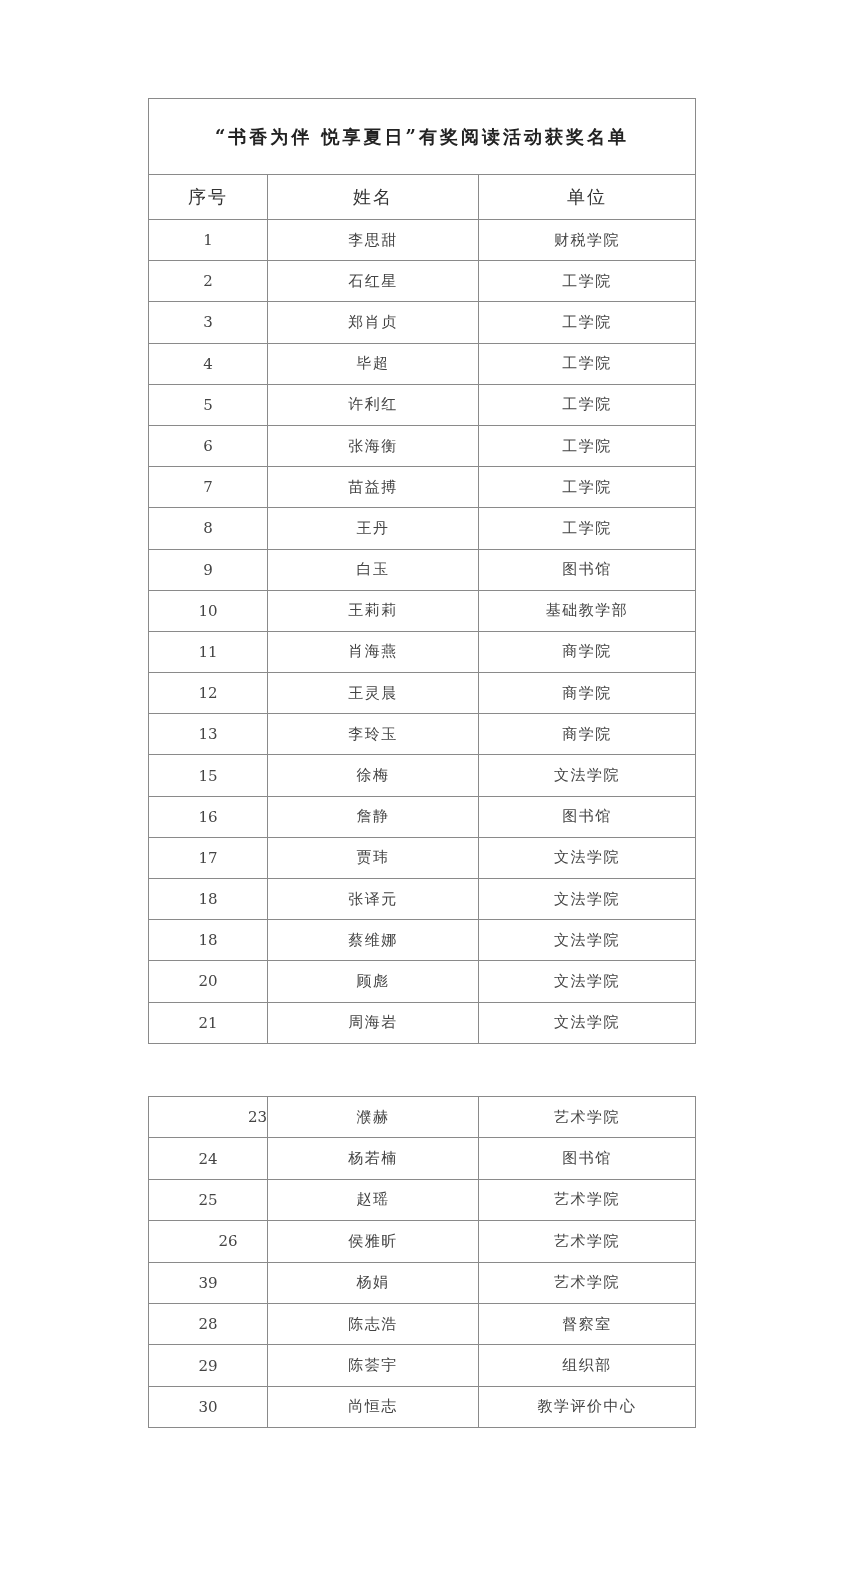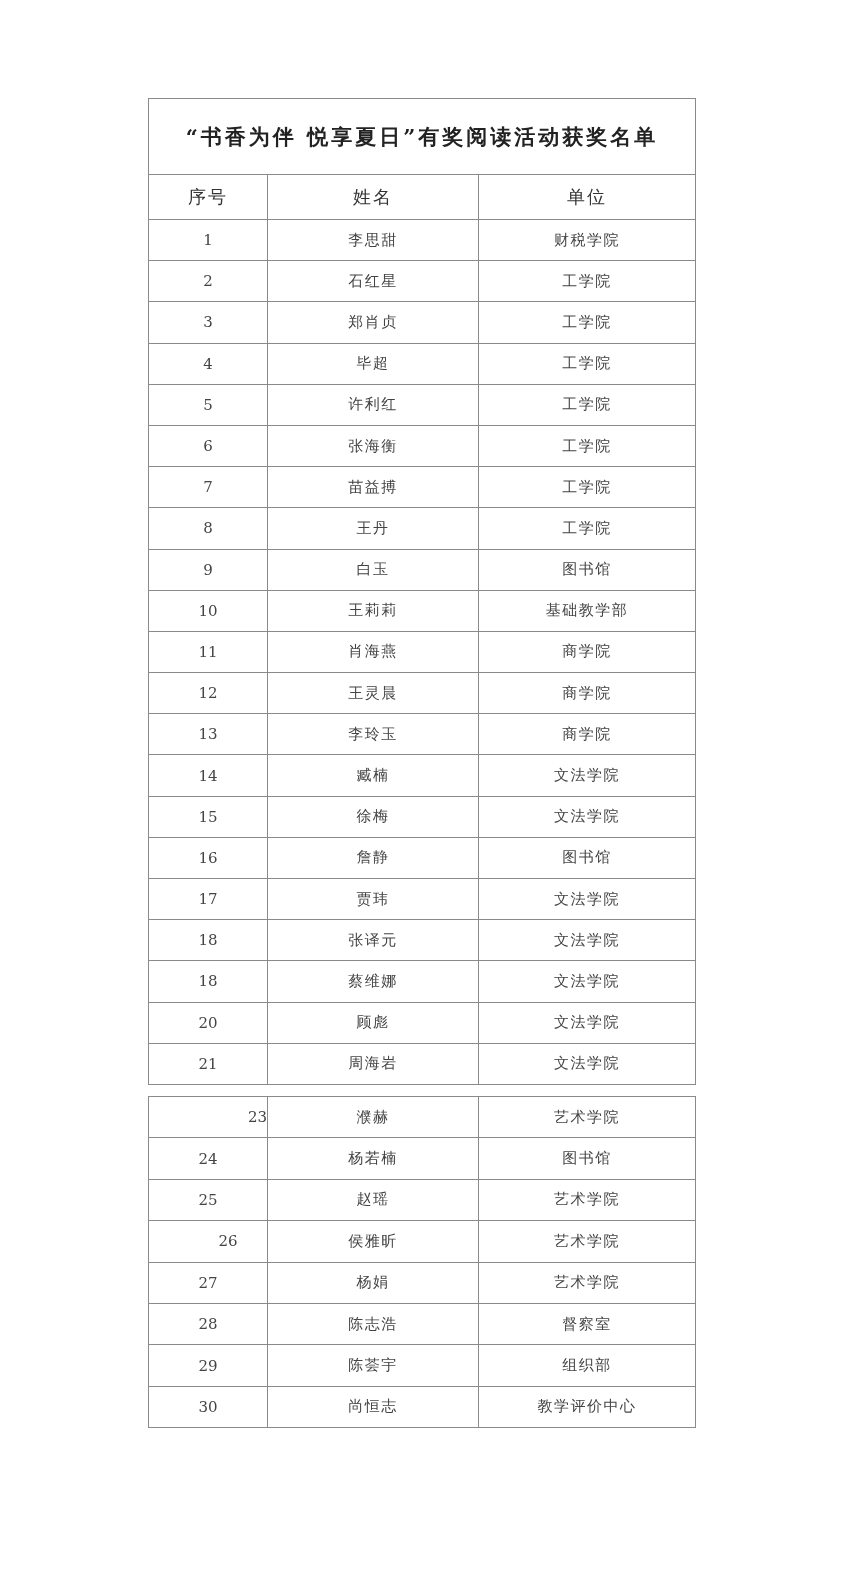--- a/index.html
+++ b/index.html
@@ -14,21 +14,21 @@
     border-collapse: collapse; table-layout: fixed;
   }
   td {
     border: 1px solid #8a8a8a; text-align: center; vertical-align: middle;
     padding: 0; font-size: 15px; letter-spacing: 1.5px; color: #444;
   }
   col.c1 { width: 119px; } col.c2 { width: 211px; } col.c3 { width: 217px; }
   #t1 { top: 98px; }
   #t2 { top: 1096px; }
   .title-cell {
-    height: 75px; font-size: 21px; font-weight: bold; letter-spacing: 3px; color: #222;
+    height: 75px; font-size: 18px; font-weight: bold; letter-spacing: 3px; color: #222;
   }
   .head-cell { height: 44px; font-size: 18px; color: #333; letter-spacing: 2px; }
   tr.row td { height: 40px; }
   .num { font-size: 15px; letter-spacing: 0; }
 </style>
 </head>
 <body>
 
 <div class="page">
   <table id="t1">
@@ -105,25 +105,20 @@
           <td class="num" style="height: 40.2px;">12</td>
           <td style="height: 40.2px;">王灵晨</td>
           <td style="height: 40.2px;">商学院</td>
         </tr>
         <tr class="row">
           <td class="num" style="height: 40.2px;">13</td>
           <td style="height: 40.2px;">李玲玉</td>
           <td style="height: 40.2px;">商学院</td>
         </tr>
         <tr class="row">
-          <td class="num" style="height: 40.2px;">14</td>
-          <td style="height: 40.2px;">臧楠</td>
-          <td style="height: 40.2px;">文法学院</td>
-        </tr>
-        <tr class="row">
           <td class="num" style="height: 40.2px; margin-top: 48px;">15</td>
           <td style="height: 40.2px;">徐梅</td>
           <td style="height: 40.2px;">文法学院</td>
         </tr>
         <tr class="row">
           <td class="num" style="height: 40.2px;">16</td>
           <td style="height: 40.2px;">詹静</td>
           <td style="height: 40.2px;">图书馆</td>
         </tr>
         <tr class="row">
@@ -175,21 +170,21 @@
           <td class="num" style="height: 40.4px;">25</td>
           <td style="height: 40.4px;">赵瑶</td>
           <td style="height: 40.4px;">艺术学院</td>
         </tr>
         <tr class="row">
           <td class="num" style="height: 40.4px; padding-left: 40px;">26</td>
           <td style="height: 40.4px;">侯雅昕</td>
           <td style="height: 40.4px;">艺术学院</td>
         </tr>
         <tr class="row">
-          <td class="num" style="height: 40.4px;">27</td>
+          <td class="num" style="height: 40.4px;">39</td>
           <td style="height: 40.4px;">杨娟</td>
           <td style="height: 40.4px;">艺术学院</td>
         </tr>
         <tr class="row">
           <td class="num" style="height: 40.4px;">28</td>
           <td style="height: 40.4px;">陈志浩</td>
           <td style="height: 40.4px;">督察室</td>
         </tr>
         <tr class="row">
           <td class="num" style="height: 40.4px;">29</td>

